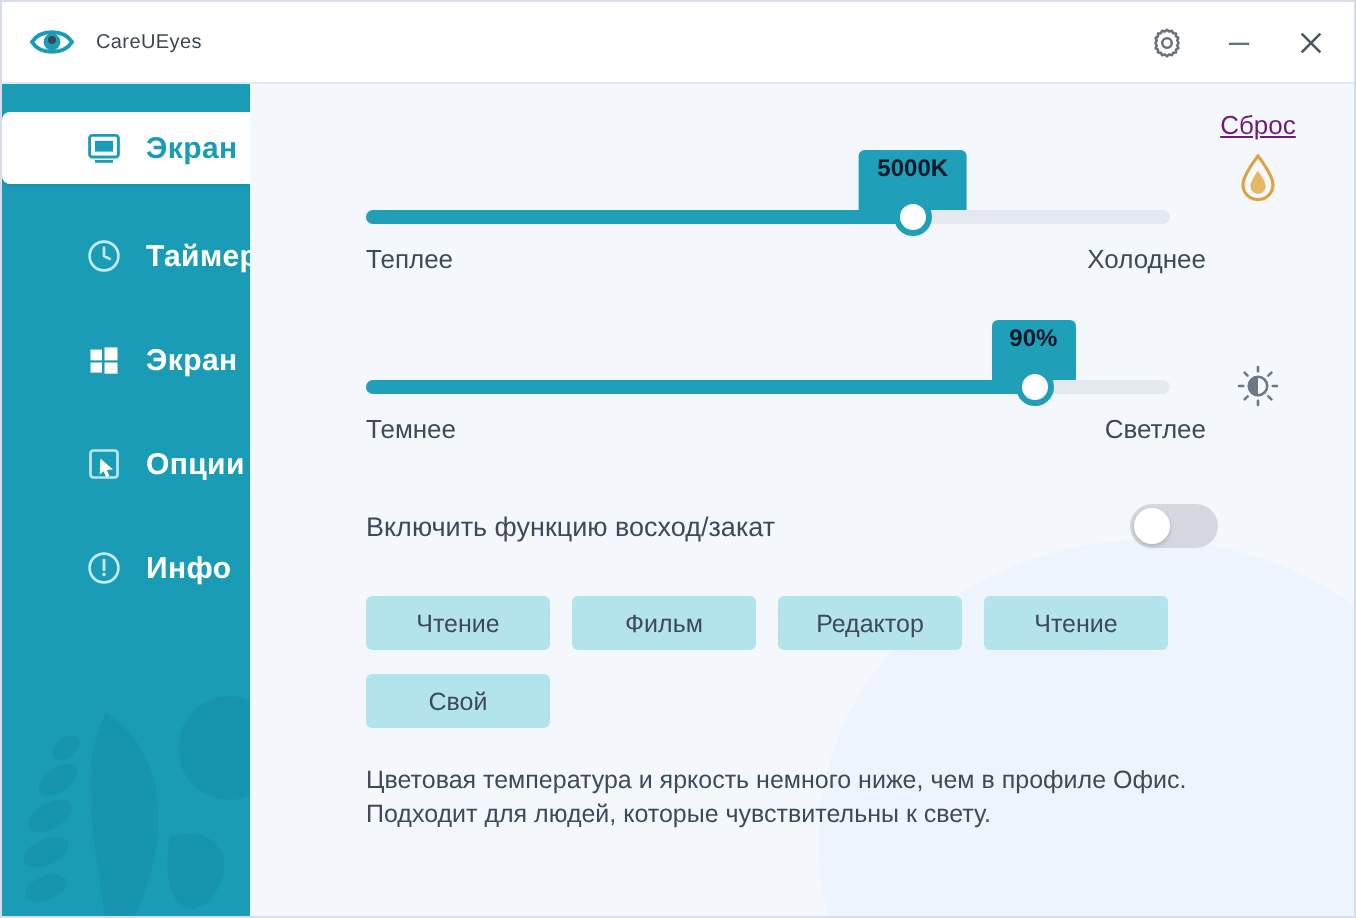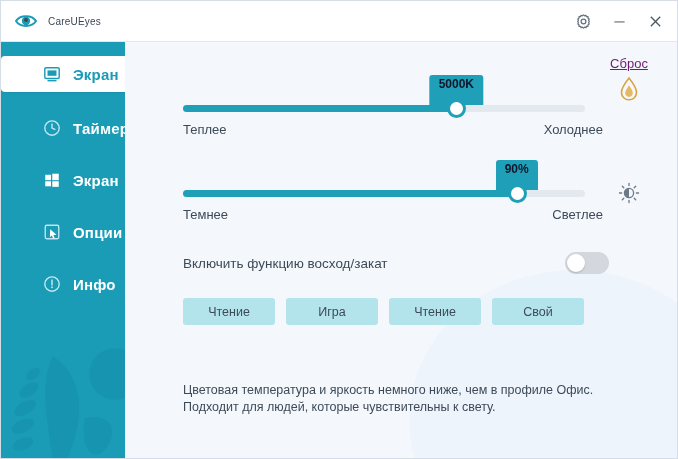--- a/index.html
+++ b/index.html
@@ -489,21 +489,22 @@
 
       <div class="toggle-row">
         <span class="toggle-label">Включить функцию восход/закат</span>
         <span class="toggle">
           <span class="knob-t"></span>
         </span>
       </div>
 
       <div class="presets">
         <div class="preset">Чтение</div>
-        <div class="preset">Игра</div>
+        <div class="preset">Фильм</div>
+        <div class="preset">Редактор</div>
         <div class="preset">Чтение</div>
         <div class="preset">Свой</div>
       </div>
 
       <div class="desc">
         <div>Цветовая температура и яркость немного ниже, чем в профиле Офис.</div>
         <div>Подходит для людей, которые чувствительны к свету.</div>
       </div>
 
     </div>

